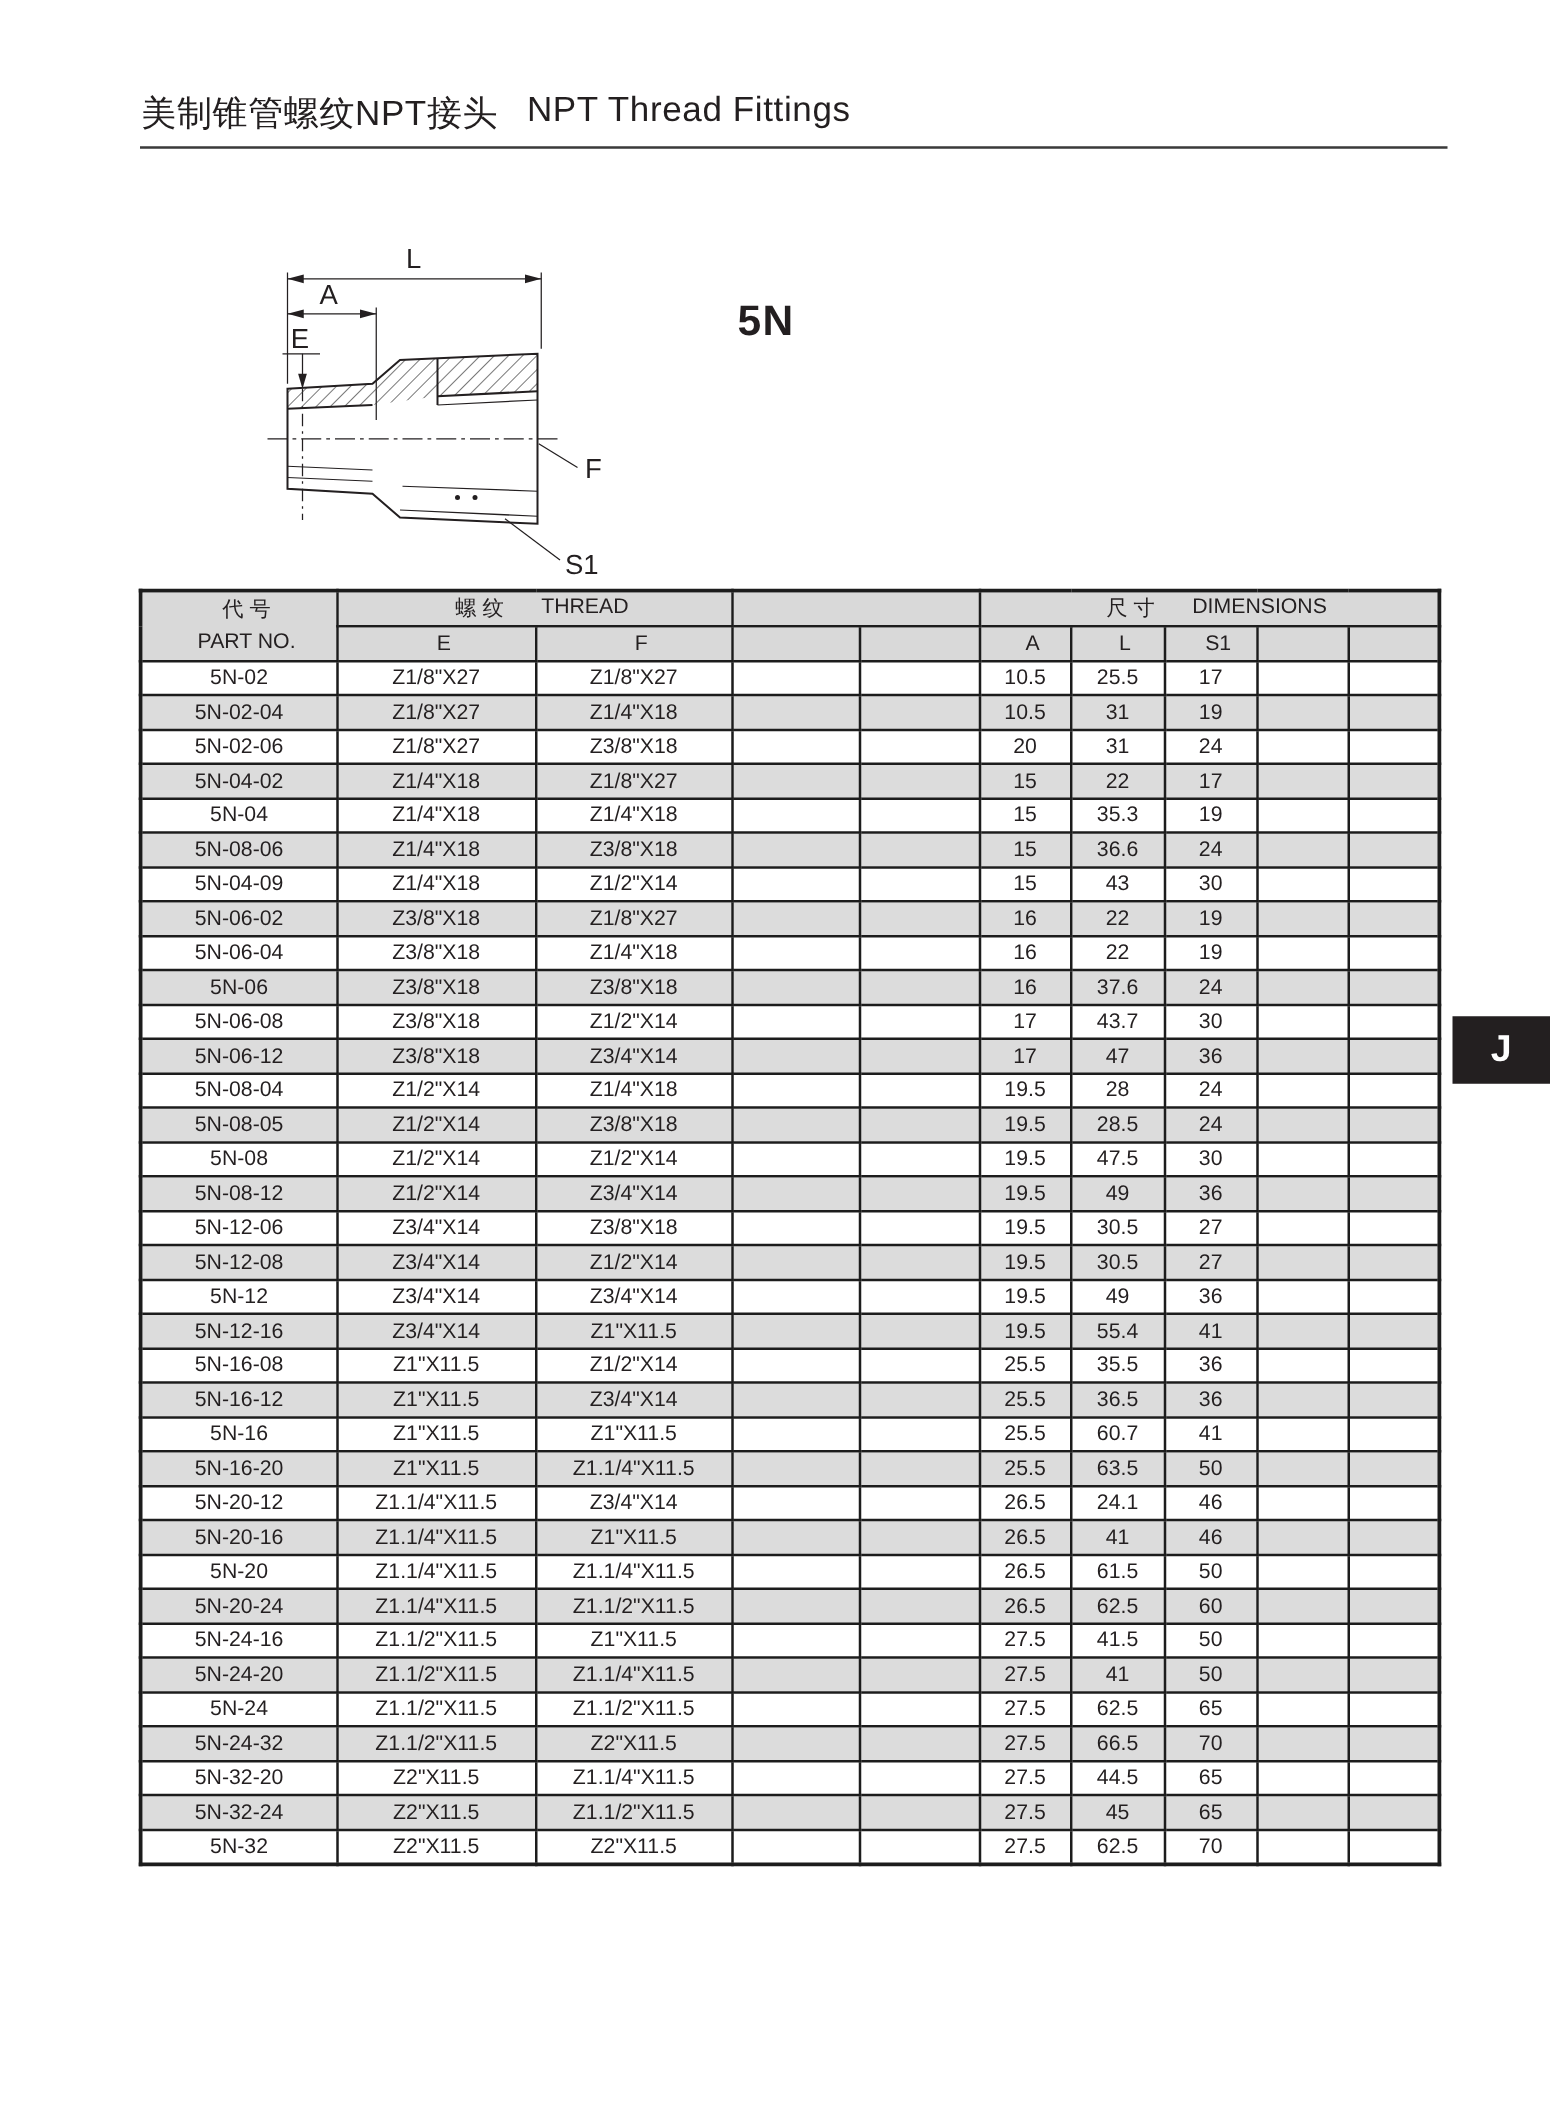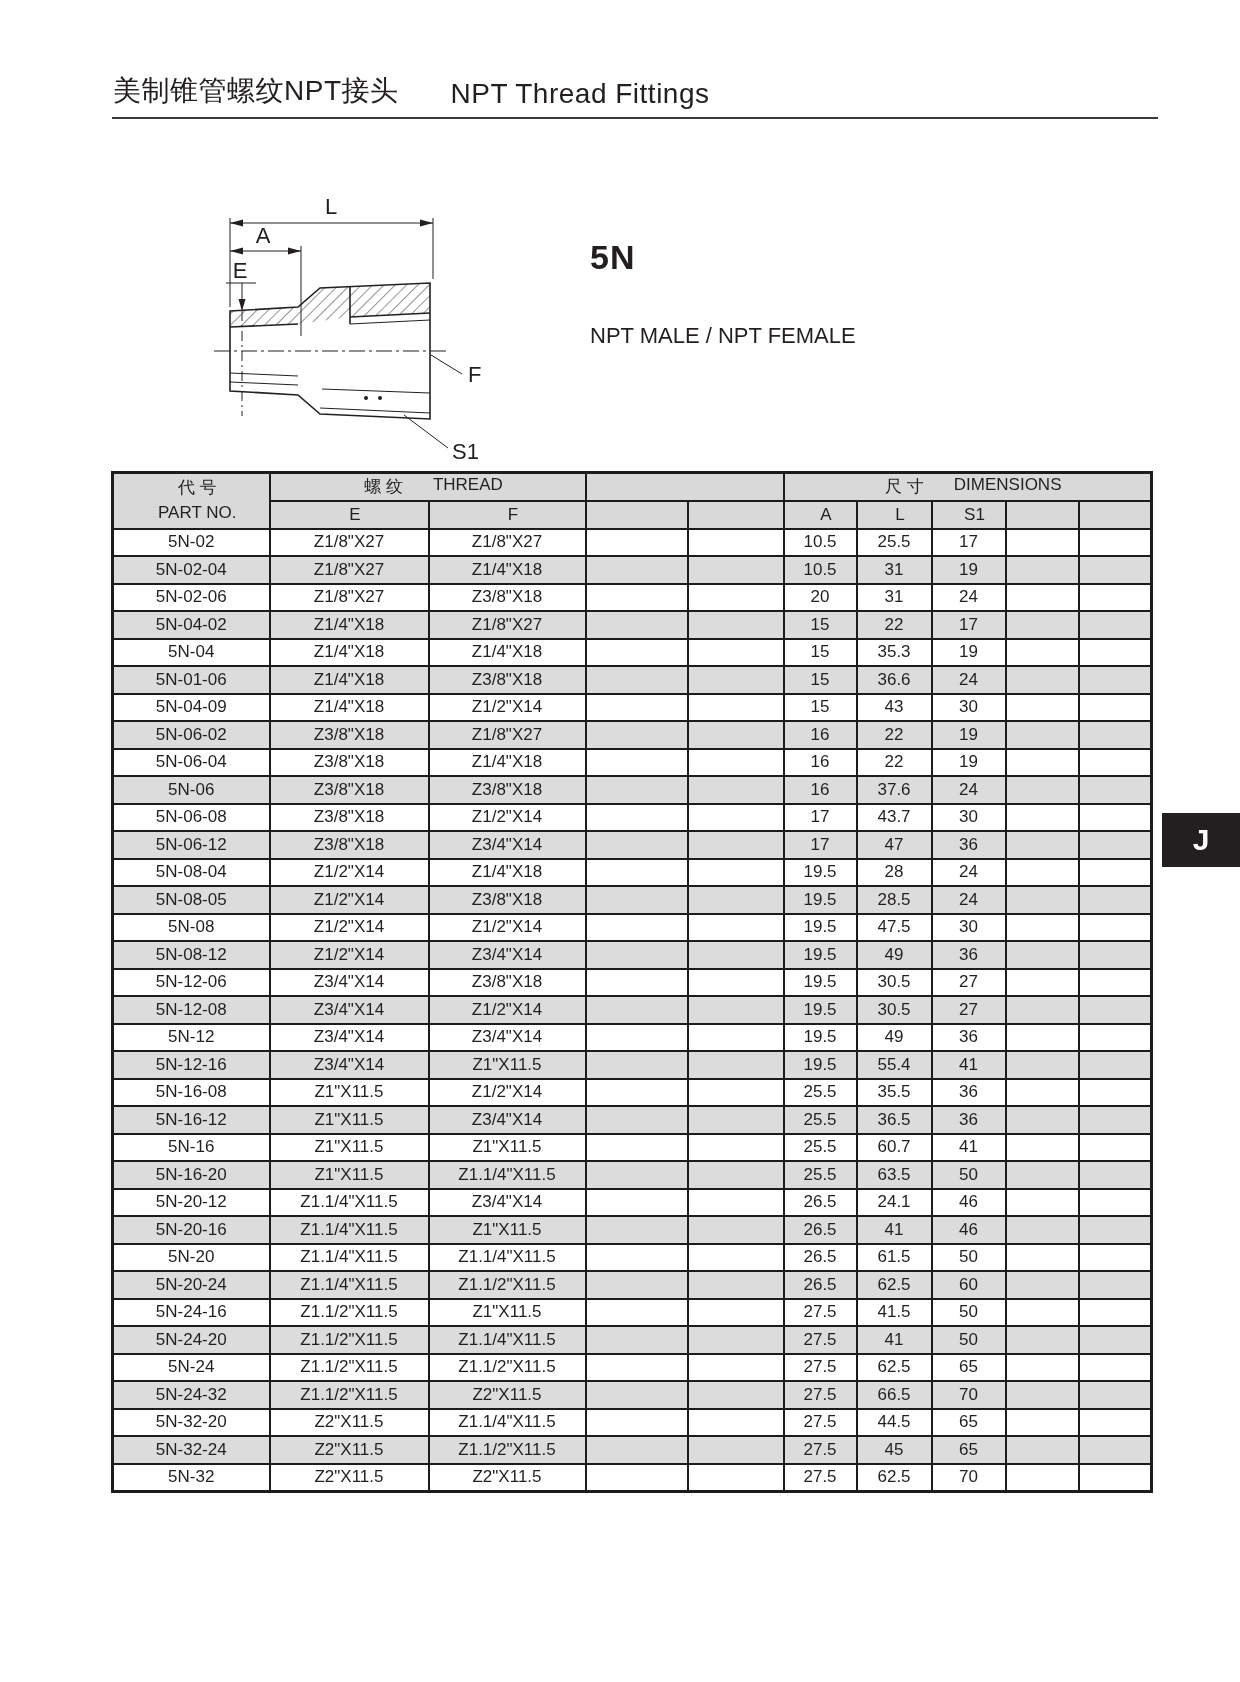--- a/index.html
+++ b/index.html
@@ -11,21 +11,21 @@
     --tab-fg:#ffffff;
     --rule:#3a3a3a;
   }
   *{box-sizing:border-box;}
   html,body{margin:0;padding:0;}
   body{
     width:1240px;height:1682px;background:#ffffff;position:relative;
     font-family:"Liberation Sans", sans-serif;color:var(--ink);
   }
   .page-title{
-    position:absolute;left:113px;top:72px;display:flex;gap:52px;align-items:flex-end;
+    position:absolute;left:113px;top:72px;display:flex;gap:23px;align-items:flex-start;
     font-size:28px;letter-spacing:0.5px;white-space:nowrap;
   }
   .title-rule{
     position:absolute;left:112px;top:117px;width:1046px;height:2px;background:var(--rule);
   }
   .diagram{position:absolute;left:198px;top:176px;width:310px;height:292px;}
   .diagram svg{display:block;}
   .product-block{
     position:absolute;left:590px;top:238px;width:410px;
   }
@@ -116,21 +116,20 @@
     <text class="dwg-text" x="270" y="206">F</text>
 
     <line class="dwg-thin" x1="206" y1="239" x2="250" y2="272"></line>
     <text class="dwg-text" x="254" y="283">S1</text>
   </svg>
 </div>
 
 <div class="product-block">
   <div class="product-code">5N</div>
   <div class="product-desc">
-    <div>NPT MALE / NPT FEMALE</div>
   </div>
 </div>
 
 <table class="fittings-table">
   <colgroup>
     <col style="width:157px">
       <col style="width:159px">
       <col style="width:157px">
     <col style="width:102px">
       <col style="width:96px">
@@ -227,21 +226,21 @@
         <td>Z1/4"X18</td>
         <td></td>
         <td></td>
         <td>15</td>
         <td>35.3</td>
         <td>19</td>
         <td></td>
         <td></td>
       </tr>
       <tr class="alt">
-        <td>5N-01-06</td>
+        <td>5N-08-06</td>
         <td>Z1/4"X18</td>
         <td>Z3/8"X18</td>
         <td></td>
         <td></td>
         <td>15</td>
         <td>36.6</td>
         <td>24</td>
         <td></td>
         <td></td>
       </tr>

